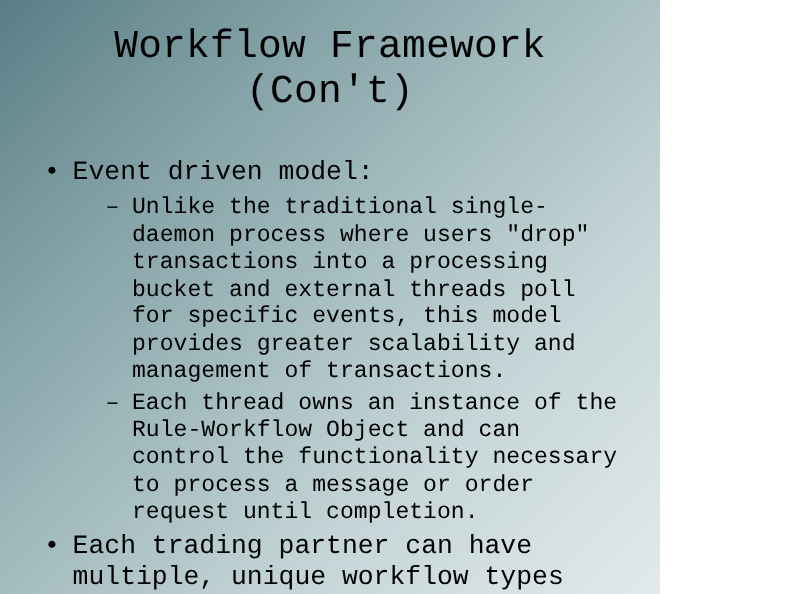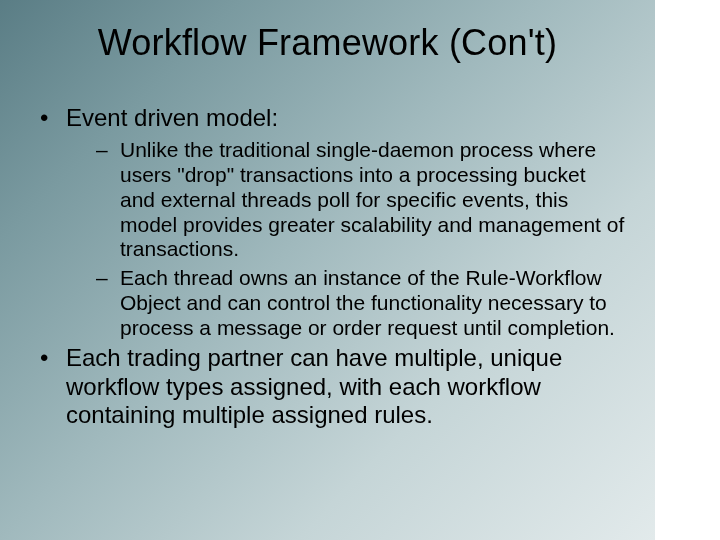--- a/index.html
+++ b/index.html
@@ -3,24 +3,24 @@
 <meta charset="utf-8">
 <style>
   html, body {
     margin: 0;
     padding: 0;
     width: 720px;
     height: 540px;
     overflow: hidden;
   }
   .slide {
-    width: 655px;
+    width: 600px;
     height: 540px;
     background: linear-gradient(135deg, #5a7d85 0%, #7a9aa0 20%, #a0b9bd 45%, #c5d5d7 70%, #e2eaeb 100%);
-    font-family: Liberation Sans, sans-serif;
+    font-family: Liberation Mono, monospace;
     color: #000;
     box-sizing: border-box;
     padding: 22px 30px 27px 30px;
   }
   .title {
     font-size: 36px;
     font-weight: 400;
     text-align: center;
     margin: 0 0 40px 0;
     letter-spacing: 0.2px;

